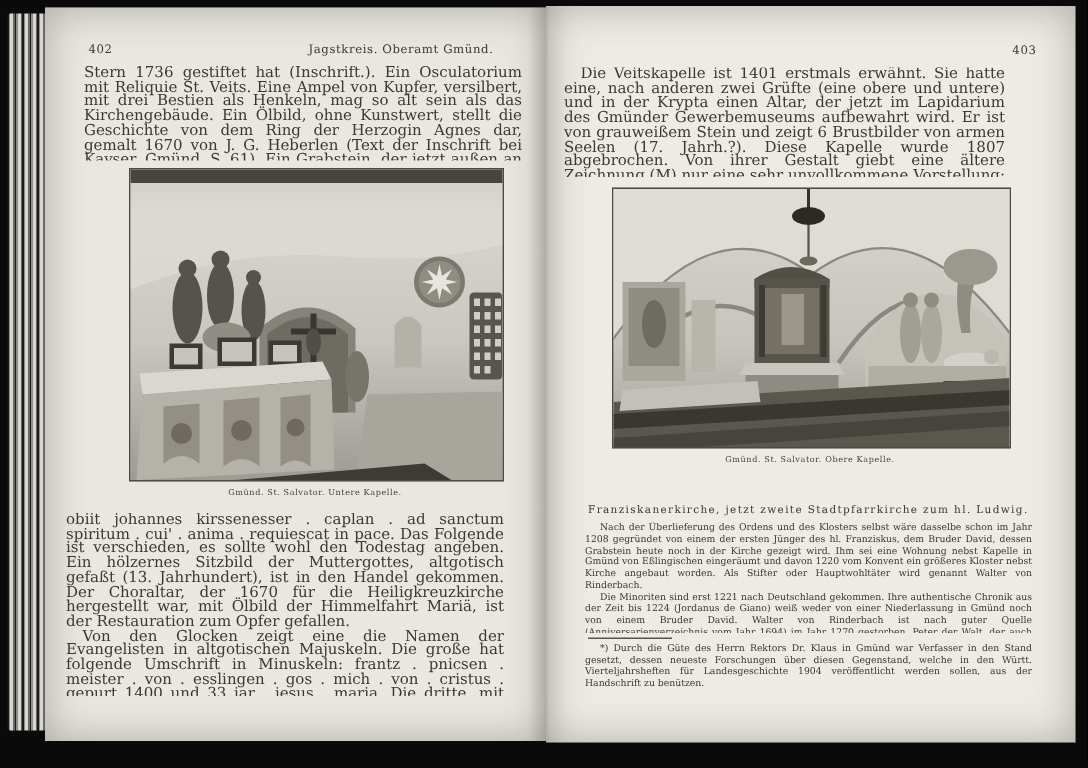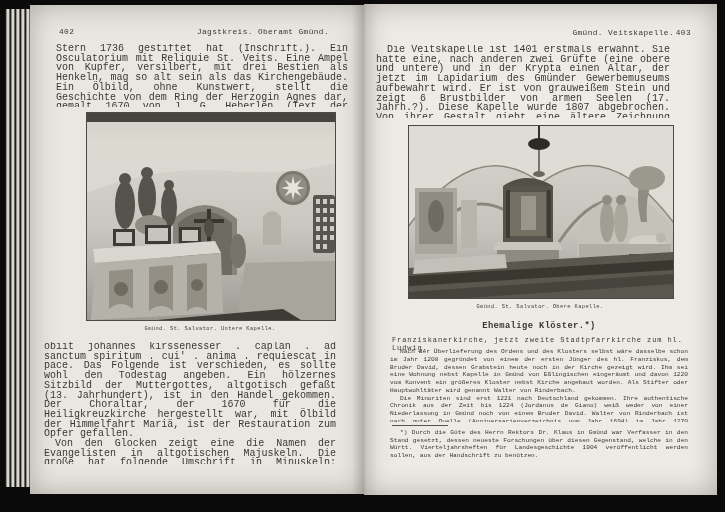--- a/index.html
+++ b/index.html
@@ -2,21 +2,21 @@
 <html><head>
 <meta charset="utf-8">
 <style>
   html,body{margin:0;padding:0;background:#000;}
   .stage{position:relative;width:725px;height:512px;background:#0a0a0a;overflow:hidden;
          font-family:"DejaVu Serif","Liberation Serif",serif;color:#3a3833;}
   
   .edge-stack{position:absolute;left:5px;top:9px;width:25px;height:478px;
     background:repeating-linear-gradient(90deg,#1c1c1a 0 1px,#8f8d87 1px 2px,#d8d6d0 2px 4px,#6b6965 4px 5px);
     border-radius:2px 0 0 2px;}
-  .page{position:absolute;box-shadow:inset 0 0 28px rgba(60,55,45,.35);font-family:Liberation Mono, monospace;}
+  .page{position:absolute;box-shadow:inset 0 0 28px rgba(60,55,45,.35);}
   .page-left{left:30px;top:5px;width:334px;height:489px;background:#e9e7e1;}
   .page-right{left:364px;top:4px;width:353px;height:491px;background:#edebe5;}
   .gutter{position:absolute;left:352px;top:4px;width:26px;height:491px;
     background:linear-gradient(90deg,rgba(0,0,0,0) 0%,rgba(40,36,30,.16) 45%,rgba(40,36,30,.05) 55%,rgba(0,0,0,0) 100%);}
   .hdr{position:absolute;font-size:7.8px;letter-spacing:.4px;}
   .hdr .num{position:absolute;top:0;}
   .hdr .title{position:absolute;top:0;left:0;right:17px;text-align:right;}
   .body-text{position:absolute;text-align:justify;font-size:10px;line-height:9.7px;overflow:hidden;}
   .body-text p{margin:0;}
   .body-text p.indent{text-indent:11px;}
@@ -142,21 +142,20 @@
     <div class="caption" style="top:321px;left:56px;width:248px;">Gmünd. St. Salvator. Untere Kapelle.</div>
 
     <div class="body-text" style="top:337px;left:14px;width:292px;height:122px;">
       <p>obiit johannes kirssenesser . caplan . ad sanctum spiritum . cui' . anima . requiescat in pace. Das Folgende ist verschieden, es sollte wohl den Todestag angeben. Ein hölzernes Sitzbild der Muttergottes, altgotisch gefaßt (13. Jahrhundert), ist in den Handel gekommen. Der Choraltar, der 1670 für die Heiligkreuzkirche hergestellt war, mit Ölbild der Himmelfahrt Mariä, ist der Restauration zum Opfer gefallen.</p>
       <p class="indent">Von den Glocken zeigt eine die Namen der Evangelisten in altgotischen Majuskeln. Die große hat folgende Umschrift in Minuskeln: frantz . pnicsen . meister . von . esslingen . gos . mich . von . cristus . gepurt 1400 und 33 jar . jesus . maria. Die dritte, mit Flachbildchen der Schmerzensmutter und des Gekreuzigten und der Umschrift: S. Johannes Baptista . ora pro nobis, ist 1652 gegossen. Die vierte 1711 von Franz Kern zu Augsburg (Totenglöckchen).</p>
     </div>
   </div>
 
   <div class="page page-right">
     <div class="hdr" style="top:25px;left:28px;right:26px;height:10px;">
-      <span class="title">Gmünd. Veitskapelle.</span>
       <span class="num" style="right:0;text-align:center;">403</span>
     </div>
 
     <div class="body-text" style="top:41px;left:12px;width:294px;height:73px;">
       <p class="indent">Die Veitskapelle ist 1401 erstmals erwähnt. Sie hatte eine, nach anderen zwei Grüfte (eine obere und untere) und in der Krypta einen Altar, der jetzt im Lapidarium des Gmünder Gewerbemuseums aufbewahrt wird. Er ist von grauweißem Stein und zeigt 6 Brustbilder von armen Seelen (17. Jahrh.?). Diese Kapelle wurde 1807 abgebrochen. Von ihrer Gestalt giebt eine ältere Zeichnung (M) nur eine sehr unvollkommene Vorstellung; sie erscheint darnach eher wie ein gotischer Bau. Vermutlich war sie das Oratorium und Carnarium des Johanniskirchhofs.</p>
     </div>
 
     <div class="photo" style="left:44px;top:121px;width:264px;height:172px;">
       <svg viewBox="0 0 264 172" preserveAspectRatio="none">
         <defs>
@@ -220,21 +219,20 @@
         <g>
           <polygon points="0,142 264,126 264,172 0,172" fill="#5a584e"></polygon>
           <polygon points="0,150 264,134 264,144 0,160" fill="#39372f"></polygon>
           <polygon points="0,166 264,148 264,158 0,176" fill="#46443c"></polygon>
           <polygon points="6,134 96,128 98,142 4,148" fill="#c2c0b8"></polygon>
         </g>
       </svg>
     </div>
     <div class="caption" style="top:300px;left:44px;width:264px;">Gmünd. St. Salvator. Obere Kapelle.</div>
 
-    <div class="sec-head" style="top:317px;left:28px;width:294px;">Ehemalige Klöster.*)</div>
     <div class="sub-head" style="top:332px;left:28px;width:294px;">Franziskanerkirche, jetzt zweite Stadtpfarrkirche zum hl. Ludwig.</div>
 
     <div class="small-text" style="top:344px;left:26px;width:298px;height:74px;">
       <p>Nach der Überlieferung des Ordens und des Klosters selbst wäre dasselbe schon im Jahr 1208 gegründet von einem der ersten Jünger des hl. Franziskus, dem Bruder David, dessen Grabstein heute noch in der Kirche gezeigt wird. Ihm sei eine Wohnung nebst Kapelle in Gmünd von Eßlingischen eingeräumt und davon 1220 vom Konvent ein größeres Kloster nebst Kirche angebaut worden. Als Stifter oder Hauptwohltäter wird genannt Walter von Rinderbach.</p>
       <p>Die Minoriten sind erst 1221 nach Deutschland gekommen. Ihre authentische Chronik aus der Zeit bis 1224 (Jordanus de Giano) weiß weder von einer Niederlassung in Gmünd noch von einem Bruder David. Walter von Rinderbach ist nach guter Quelle (Anniversarienverzeichnis vom Jahr 1694) im Jahr 1270 gestorben. Peter der Walt, der auch Stifter des Klosters ge-</p>
     </div>
 
     <div class="fn-rule" style="top:421px;left:28px;"></div>
     <div class="footnote" style="top:425px;left:26px;width:298px;height:26px;">
       <p>*) Durch die Güte des Herrn Rektors Dr. Klaus in Gmünd war Verfasser in den Stand gesetzt, dessen neueste Forschungen über diesen Gegenstand, welche in den Württ. Vierteljahrsheften für Landesgeschichte 1904 veröffentlicht werden sollen, aus der Handschrift zu benützen.</p>

